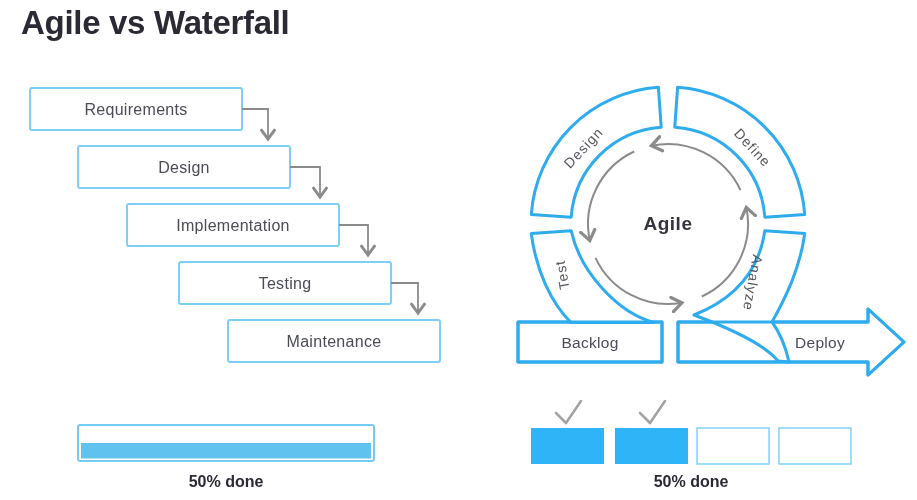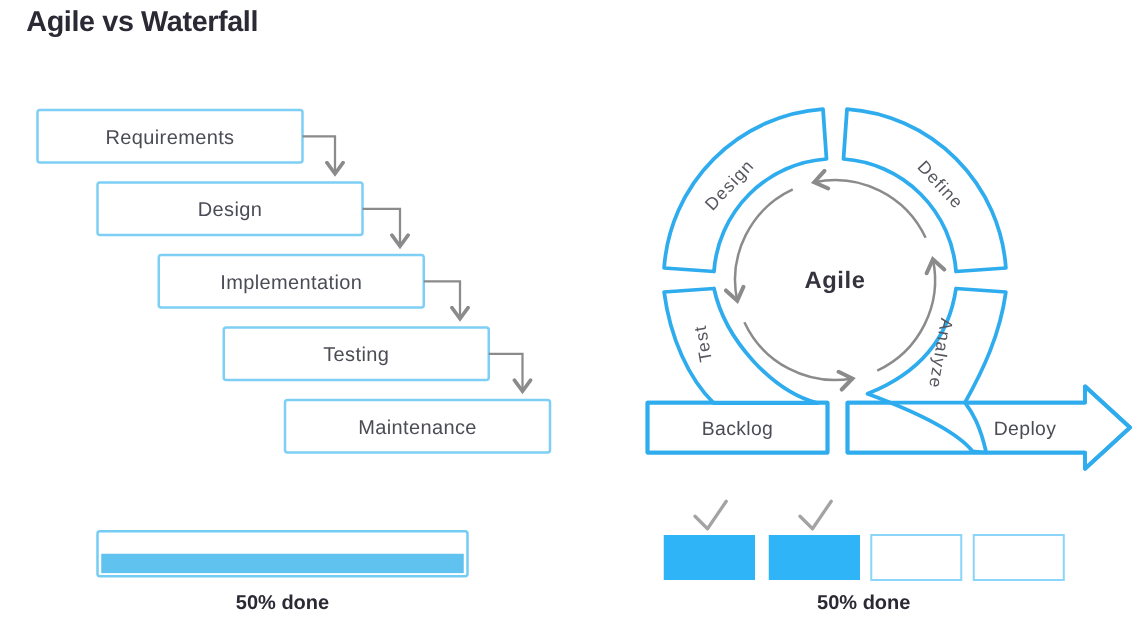--- a/index.html
+++ b/index.html
@@ -1,18 +1,18 @@
 <!DOCTYPE html>
 <html><head>
 <meta charset="utf-8">
 <style>
   html,body{margin:0;padding:0;background:#ffffff;}
   #app{position:relative;width:917px;height:500px;background:#ffffff;overflow:hidden;
        font-family:"Liberation Sans", sans-serif;}
-  #title{position:absolute;left:21px;top:4px;margin:0;font-size:23px;font-weight:800;
+  #title{position:absolute;left:21px;top:4px;margin:0;font-size:33px;font-weight:800;
          letter-spacing:-0.3px;color:#2b2933;font-family:"Liberation Sans",sans-serif;}
   svg{position:absolute;left:0;top:0;}
   svg text{font-family:"Liberation Sans", sans-serif;}
   .stage-rect{fill:#ffffff;stroke:#7dcff5;stroke-width:2;}
   .stage-text{fill:#4b4c55;font-size:16px;letter-spacing:0.3px;text-anchor:middle;}
   .wf-arrow{fill:none;stroke:#8b8b8b;stroke-width:1.8;}
   .ring{fill:#ffffff;stroke:#2facee;stroke-width:3;stroke-linejoin:round;}
   .ring-restroke{fill:none;stroke:#2facee;stroke-width:3;stroke-linejoin:round;}
   .ring-label{fill:#55565e;font-size:14px;letter-spacing:1px;text-anchor:middle;}
   .center-label{fill:#35333e;font-size:19px;font-weight:bold;text-anchor:middle;letter-spacing:0.5px;}

